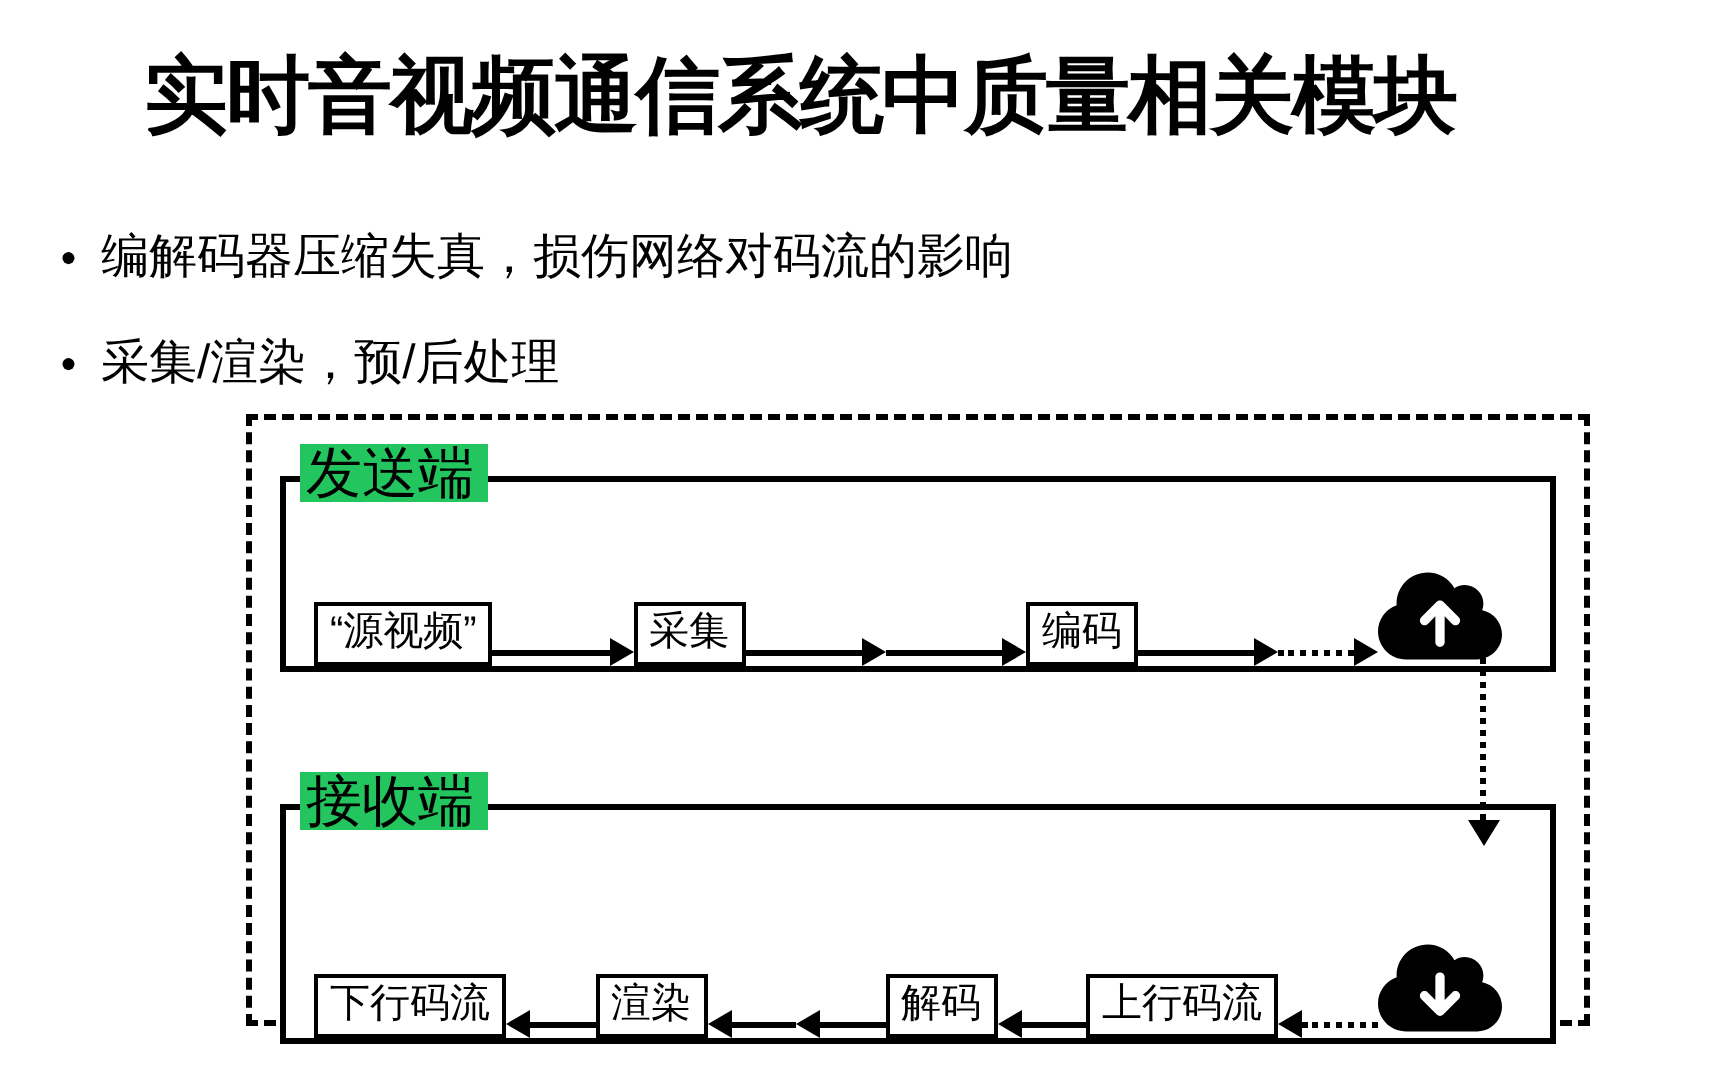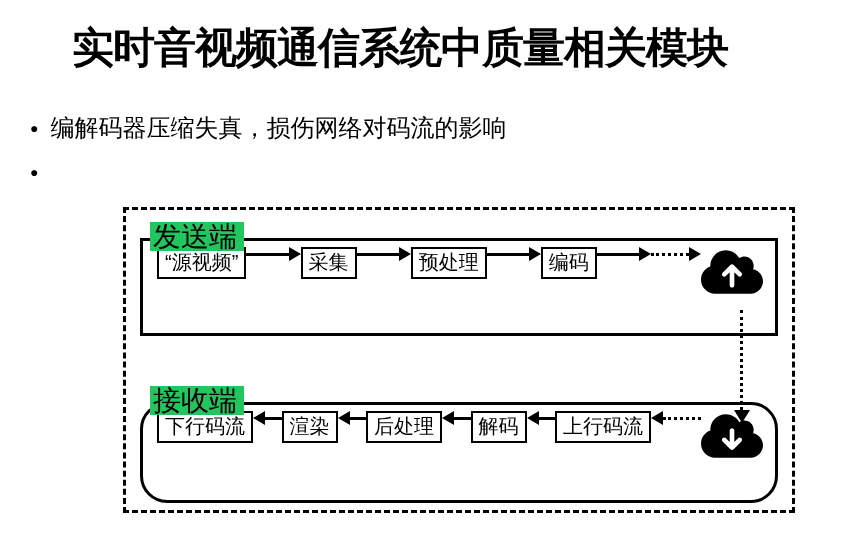--- a/index.html
+++ b/index.html
@@ -15,28 +15,28 @@
   .bullet{display:flex;align-items:center;margin-bottom:21px;font-size:24px;white-space:nowrap;}
   .bullet .dot{font-size:14px;margin-right:12px;line-height:1;}
   .outer{
     position:absolute;left:123px;top:207px;width:672px;height:306px;
     border:3px dashed #000;box-sizing:border-box;
   }
   .panel{
     position:absolute;border:3px solid #000;box-sizing:border-box;background:#fff;
   }
   .panel.sender{left:14px;top:28px;width:638px;height:98px;}
-  .panel.receiver{left:14px;top:192px;width:638px;height:101px;border-radius:27px;}
+  .panel.receiver{left:14px;top:192px;width:638px;height:120px;}
   .panel-legend{
     position:absolute;top:-19px;left:7px;background:#22c55e;
     font-size:28px;line-height:1.05;padding:0 7px 0 3px;white-space:nowrap;
   }
   .flow{
-    display:flex;align-items:flex-start;height:100%;
-    padding:6px 12px 0 14px;box-sizing:border-box;
+    display:flex;align-items:flex-end;height:100%;
+    padding:6px 24px 0 14px;box-sizing:border-box;
   }
   .node{
     border:2px solid #000;background:#fff;font-size:20px;line-height:1.25;
     padding:1px 6px 2px;white-space:nowrap;flex:0 0 auto;
   }
   .conn{flex:1 1 30px;min-width:24px;display:flex;align-items:center;}
   .conn .line{flex:1;height:3px;background:#000;}
   .head-r{width:0;height:0;border-top:7px solid transparent;border-bottom:7px solid transparent;border-left:12px solid #000;flex:0 0 auto;}
   .head-l{width:0;height:0;border-top:7px solid transparent;border-bottom:7px solid transparent;border-right:12px solid #000;flex:0 0 auto;}
   .dotconn{flex:0 0 50px;display:flex;align-items:center;}
@@ -56,39 +56,39 @@
 
   <div class="title">实时音视频通信系统中质量相关模块</div>
 
   <div class="bullets">
     <div class="bullet">
       <span class="dot">●</span>
       <span>编解码器压缩失真，损伤网络对码流的影响</span>
     </div>
     <div class="bullet">
       <span class="dot">●</span>
+      <span>采集/渲染，预/后处理</span>
     </div>
   </div>
 
   <div class="outer">
 
     <div class="panel sender">
       <span class="panel-legend">发送端</span>
       <div class="flow">
         <span class="node">“源视频”</span>
         <span class="conn">
             <span class="line"></span>
             <span class="head-r"></span>
           </span>
         <span class="node">采集</span>
         <span class="conn">
             <span class="line"></span>
             <span class="head-r"></span>
           </span>
-        <span class="node">预处理</span>
         <span class="conn">
             <span class="line"></span>
             <span class="head-r"></span>
           </span>
         <span class="node">编码</span>
         <span class="conn">
             <span class="line"></span>
             <span class="head-r"></span>
           </span>
         <span class="dotconn">
@@ -109,21 +109,20 @@
         <span class="node">下行码流</span>
         <span class="conn">
             <span class="head-l"></span>
             <span class="line"></span>
           </span>
         <span class="node">渲染</span>
         <span class="conn">
             <span class="head-l"></span>
             <span class="line"></span>
           </span>
-        <span class="node">后处理</span>
         <span class="conn">
             <span class="head-l"></span>
             <span class="line"></span>
           </span>
         <span class="node">解码</span>
         <span class="conn">
             <span class="head-l"></span>
             <span class="line"></span>
           </span>
         <span class="node">上行码流</span>

